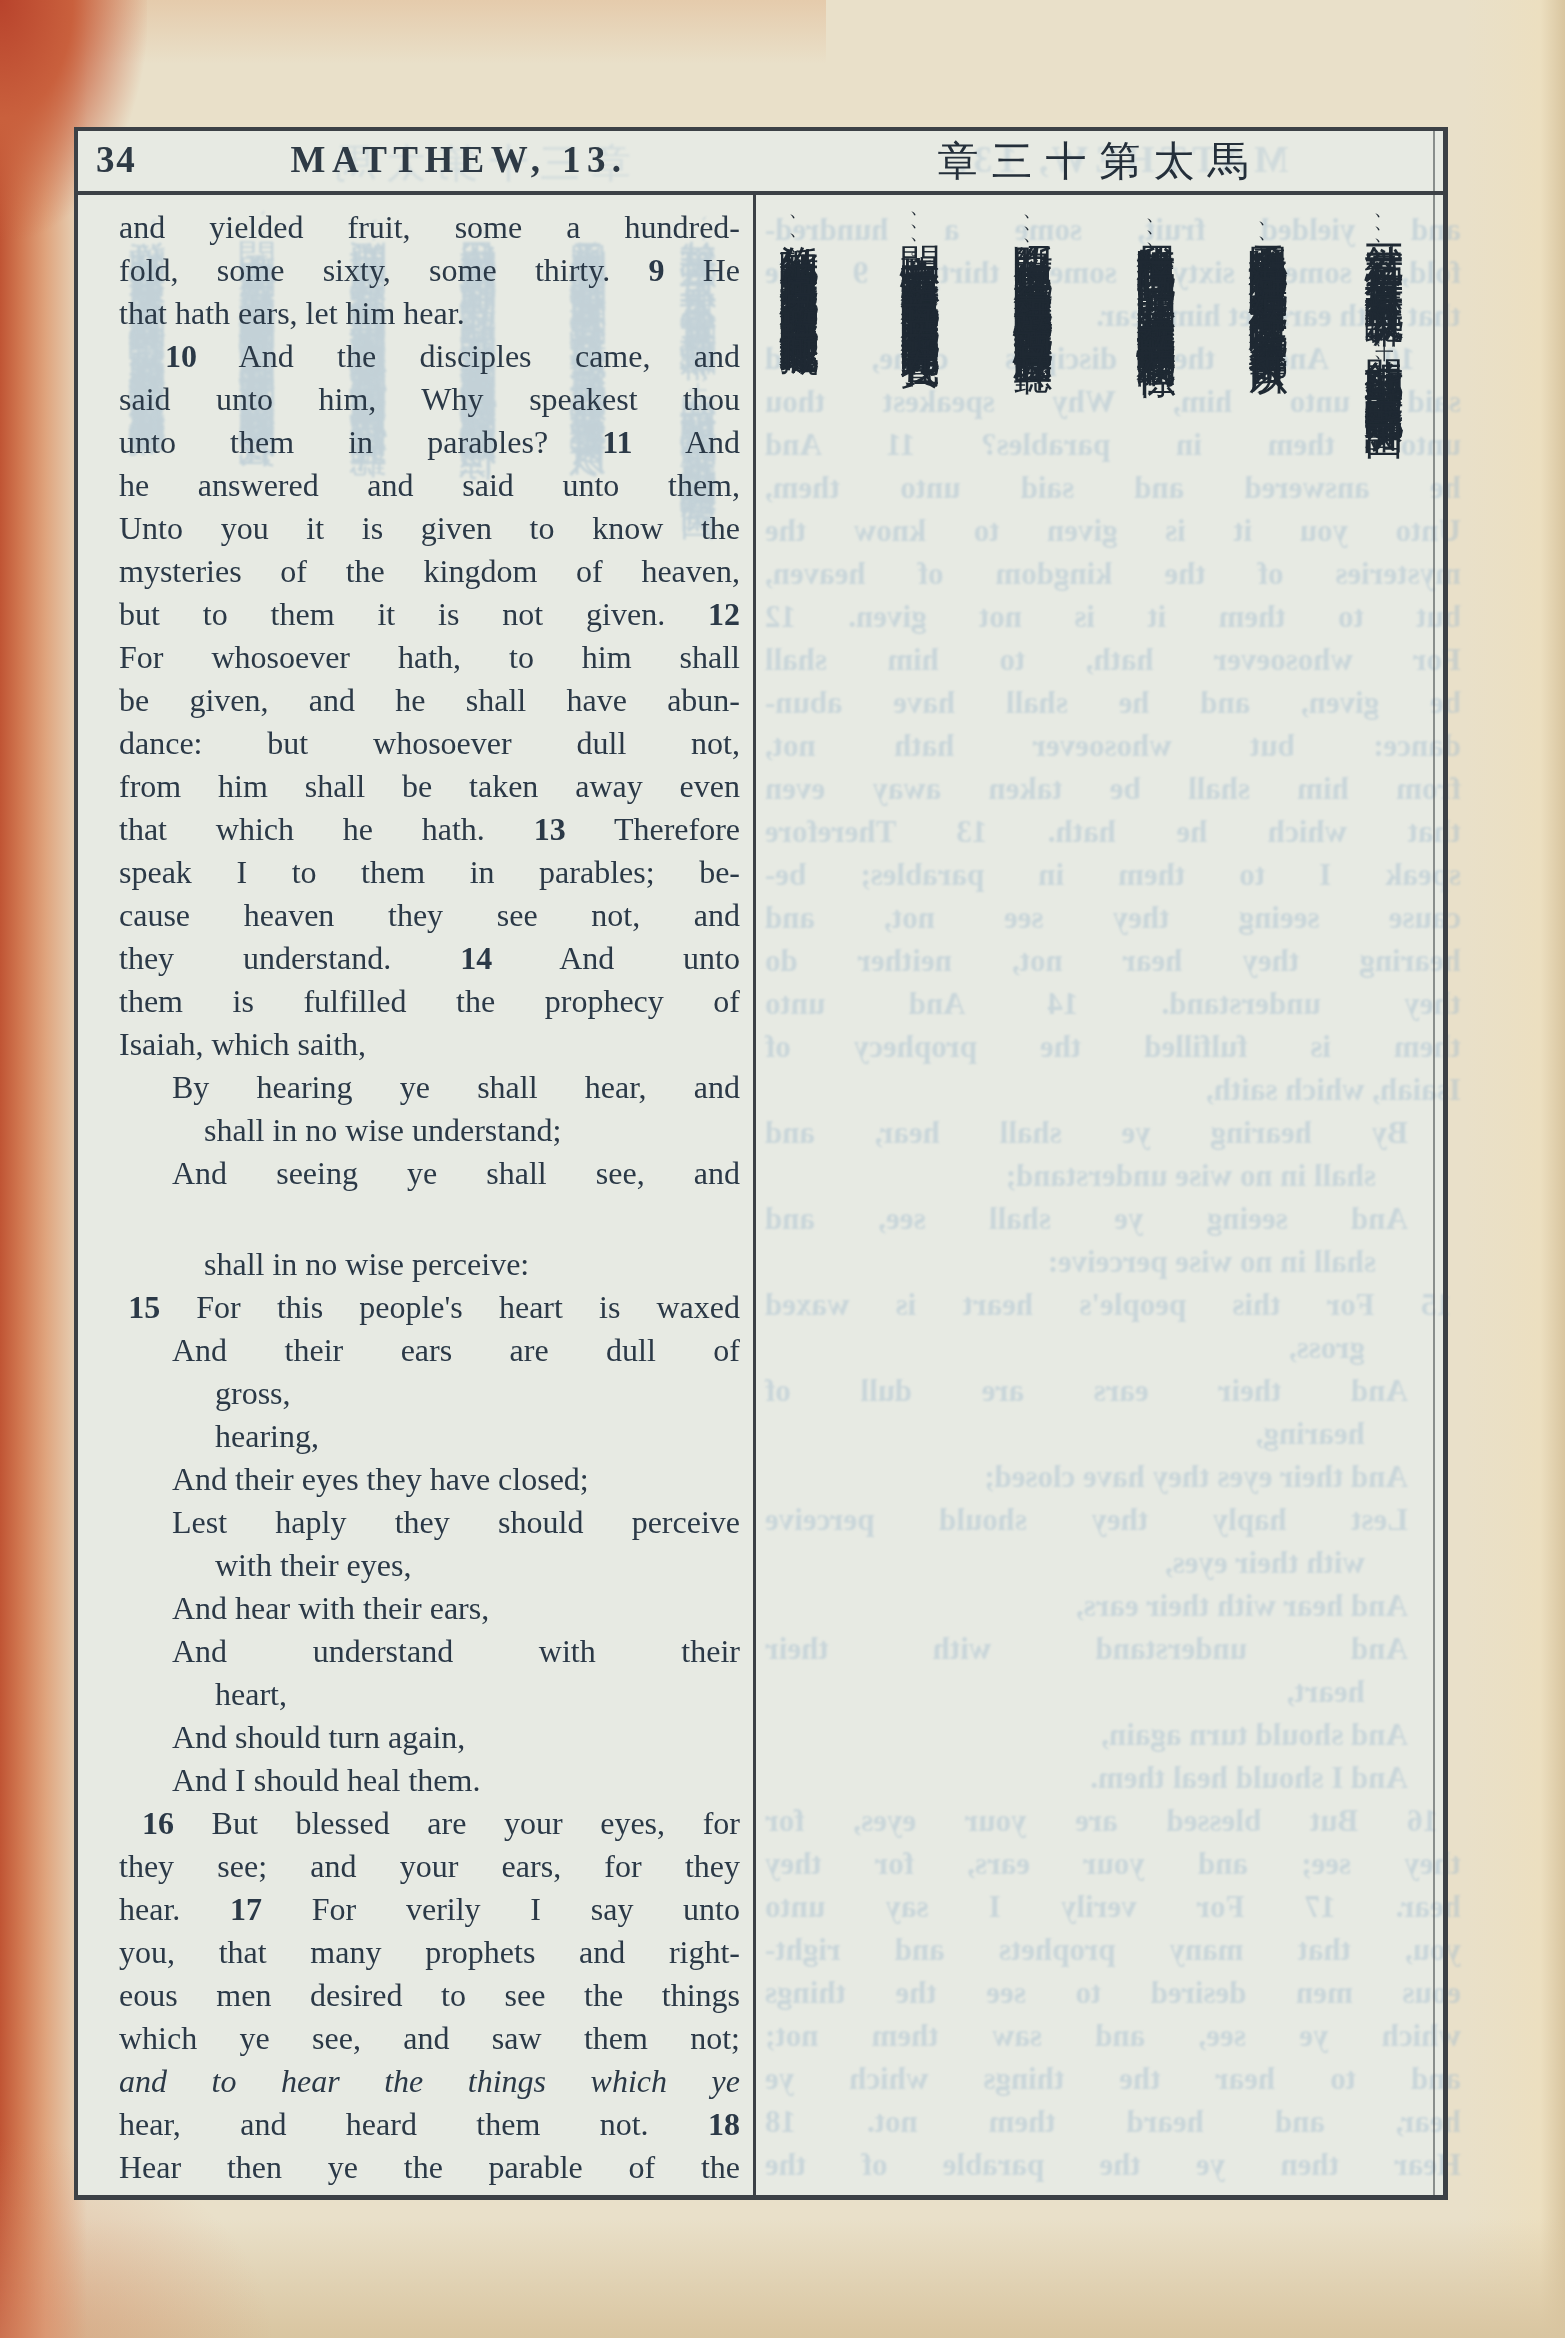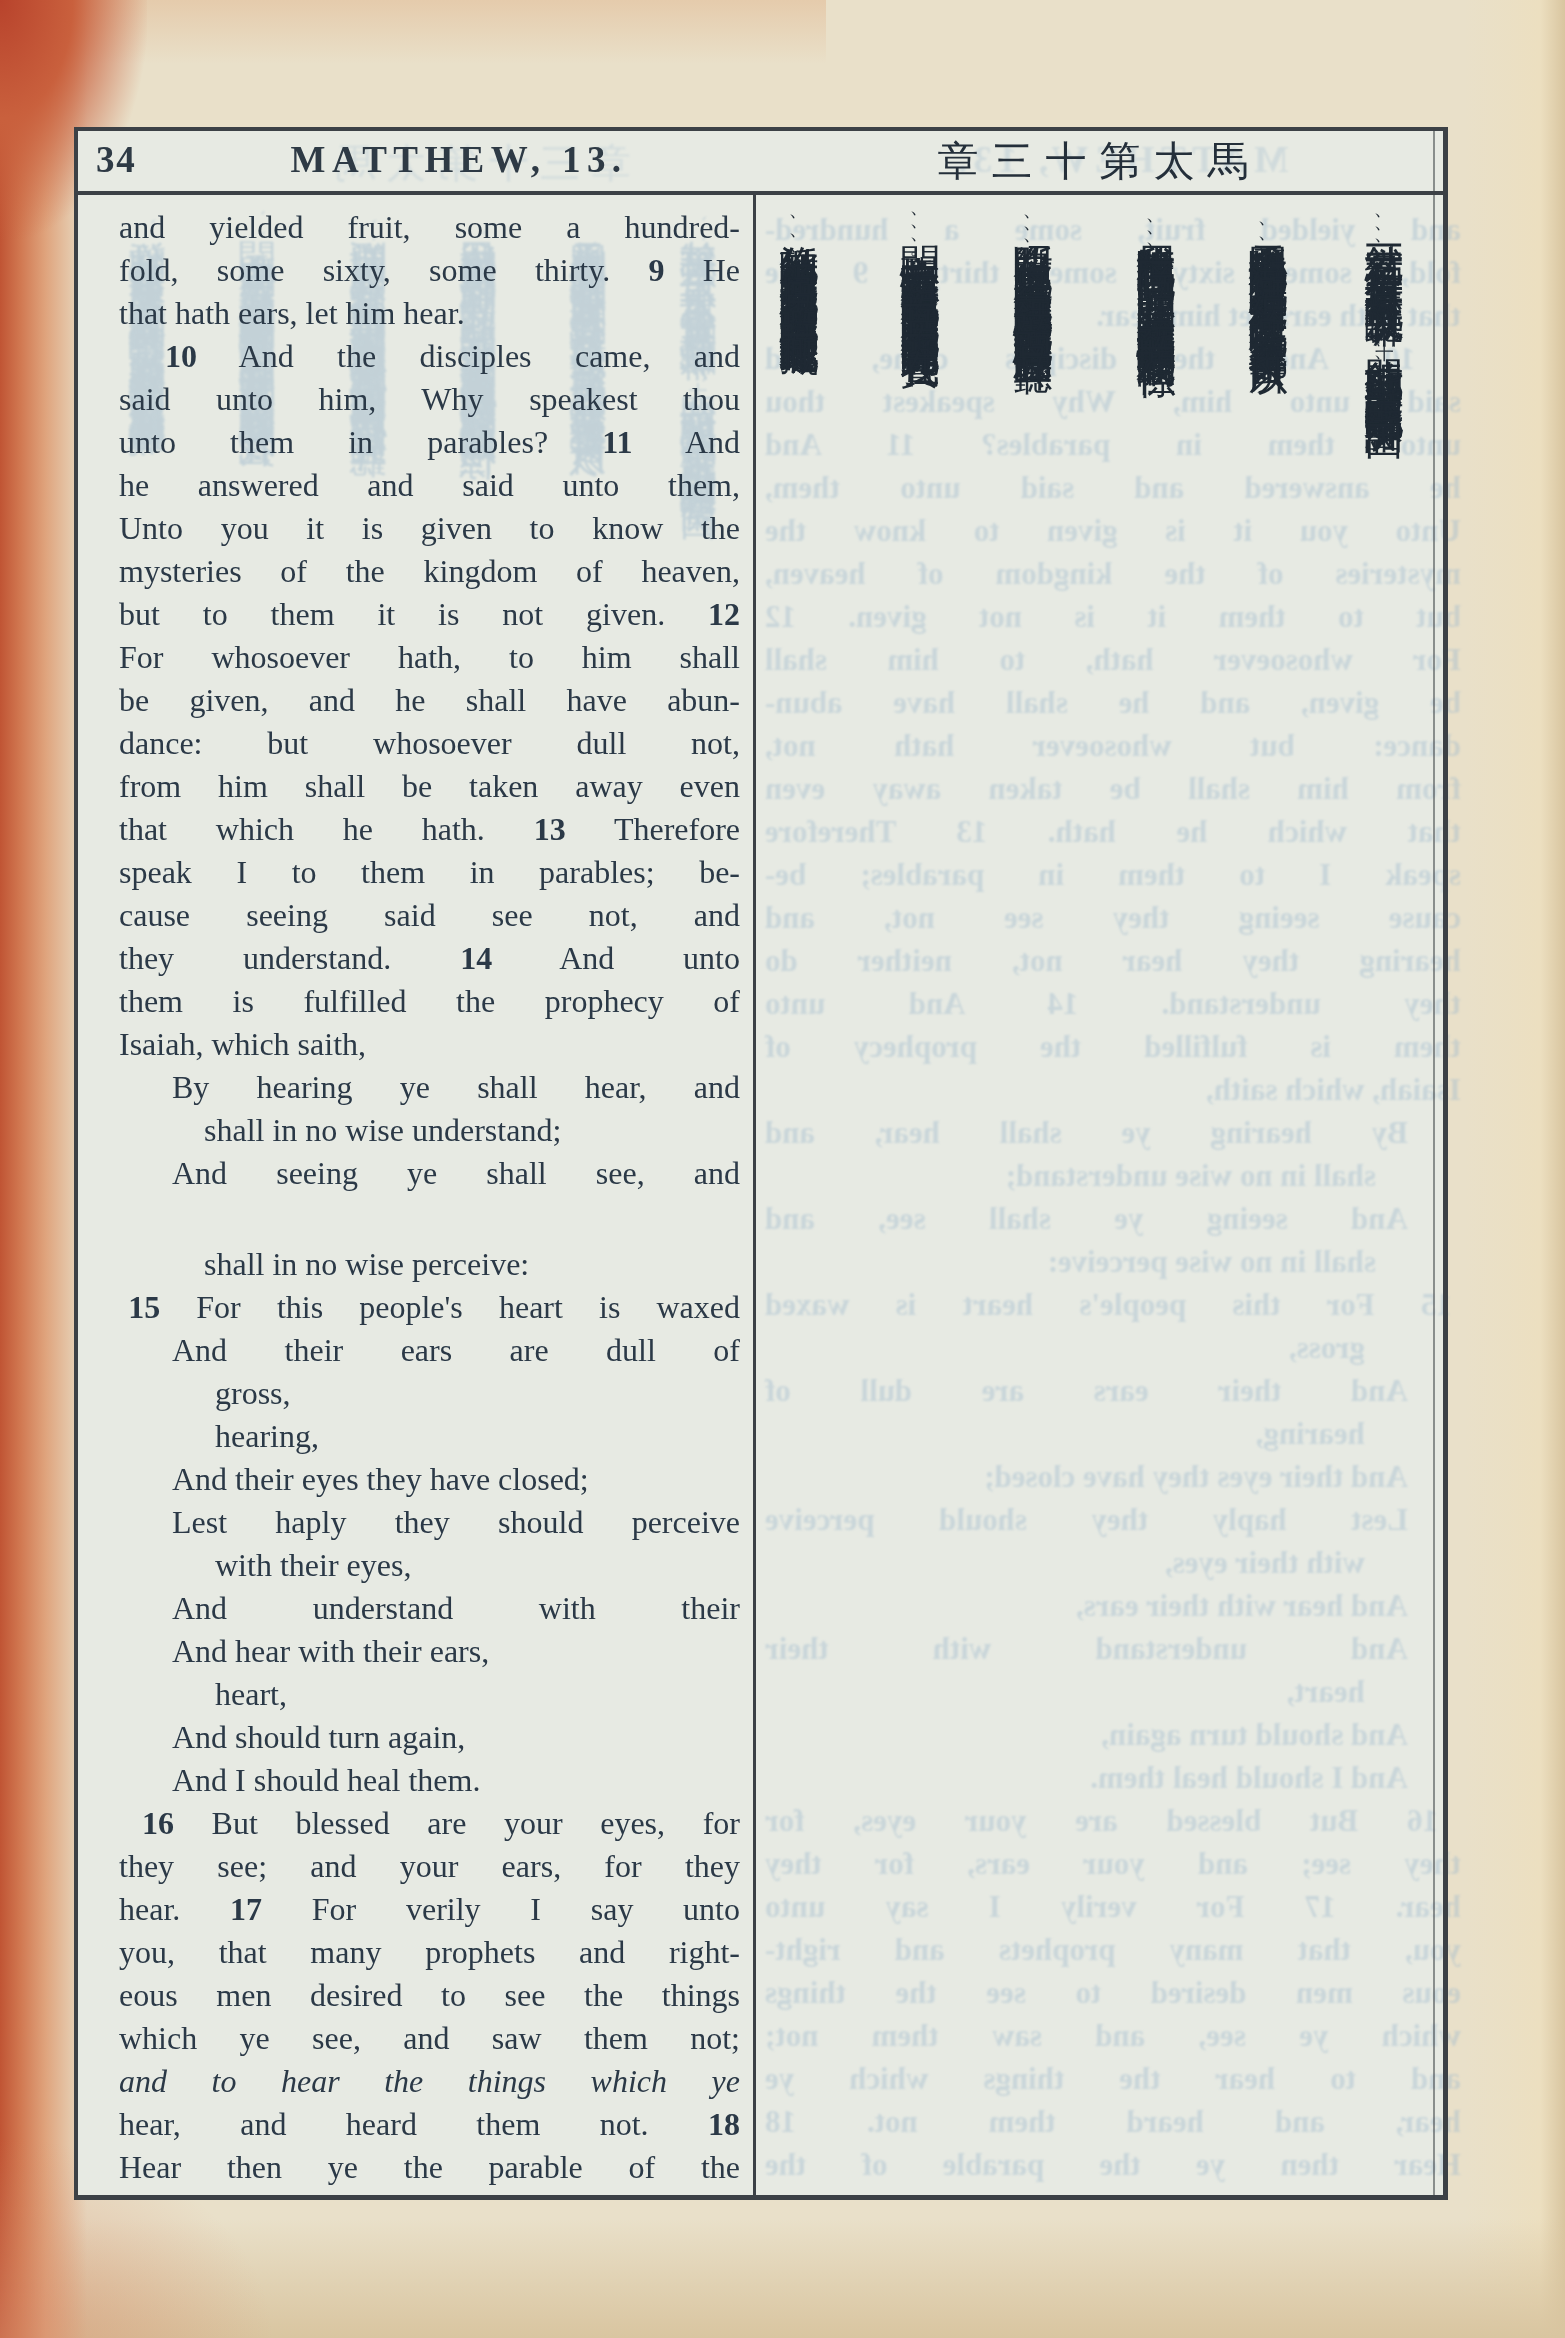--- a/index.html
+++ b/index.html
@@ -143,37 +143,37 @@
     <div class="eline just" style="padding-left: 0px;">he answered and said unto them,</div>
     <div class="eline just" style="padding-left: 0px;">Unto you it is given to know the</div>
     <div class="eline just" style="padding-left: 0px;">mysteries of the kingdom of heaven,</div>
     <div class="eline just" style="padding-left: 0px;">but to them it is not given. <b>12</b></div>
     <div class="eline just" style="padding-left: 0px;">For whosoever hath, to him shall</div>
     <div class="eline just" style="padding-left: 0px;">be given, and he shall have abun-</div>
     <div class="eline just" style="padding-left: 0px;">dance: but whosoever dull not,</div>
     <div class="eline just" style="padding-left: 0px;">from him shall be taken away even</div>
     <div class="eline just" style="padding-left: 0px;">that which he hath. <b>13</b> Therefore</div>
     <div class="eline just" style="padding-left: 0px;">speak I to them in parables; be-</div>
-    <div class="eline just" style="padding-left: 0px;">cause seeing said see not, and</div>
+    <div class="eline just" style="padding-left: 0px;">cause heaven they see not, and</div>
     <div class="eline just" style="padding-left: 0px;">they understand. <b>14</b> And unto</div>
     <div class="eline just" style="padding-left: 0px;">them is fulfilled the prophecy of</div>
     <div class="eline" style="padding-left: 0px;">Isaiah, which saith,</div>
     <div class="eline just" style="padding-left: 53px;">By hearing ye shall hear, and</div>
     <div class="eline" style="padding-left: 85px;">shall in no wise understand;</div>
     <div class="eline just" style="padding-left: 53px;">And seeing ye shall see, and</div>
     <div class="eline" style="padding-left: 85px; margin-top: 48px;">shall in no wise perceive:</div>
     <div class="eline just" style="padding-left: 9.2px;"><b>15</b> For this people's heart is waxed</div>
     <div class="eline just" style="padding-left: 53px;">And their ears are dull of</div>
     <div class="eline" style="padding-left: 96px;">gross,</div>
     <div class="eline" style="padding-left: 96px;">hearing,</div>
     <div class="eline" style="padding-left: 53px;">And their eyes they have closed;</div>
     <div class="eline just" style="padding-left: 53px;">Lest haply they should perceive</div>
     <div class="eline" style="padding-left: 96px;">with their eyes,</div>
+    <div class="eline" style="padding-left: 53px;">And hear with their ears,</div>
     <div class="eline just" style="padding-left: 53px;">And understand with their</div>
-    <div class="eline" style="padding-left: 53px;">And hear with their ears,</div>
     <div class="eline" style="padding-left: 96px;">heart,</div>
     <div class="eline" style="padding-left: 53px;">And should turn again,</div>
     <div class="eline" style="padding-left: 53px;">And I should heal them.</div>
     <div class="eline just" style="padding-left: 23px;"><b>16</b> But blessed are your eyes, for</div>
     <div class="eline just" style="padding-left: 0px;">they see; and your ears, for they</div>
     <div class="eline just" style="padding-left: 0px;">hear. <b>17</b> For verily I say unto</div>
     <div class="eline just" style="padding-left: 0px;">you, that many prophets and right-</div>
     <div class="eline just" style="padding-left: 0px;">eous men desired to see the things</div>
     <div class="eline just" style="padding-left: 0px;">which ye see, and saw them not;</div>
     <div class="eline just" style="padding-left: 0px; font-style: italic;">and to hear the things which ye</div>

